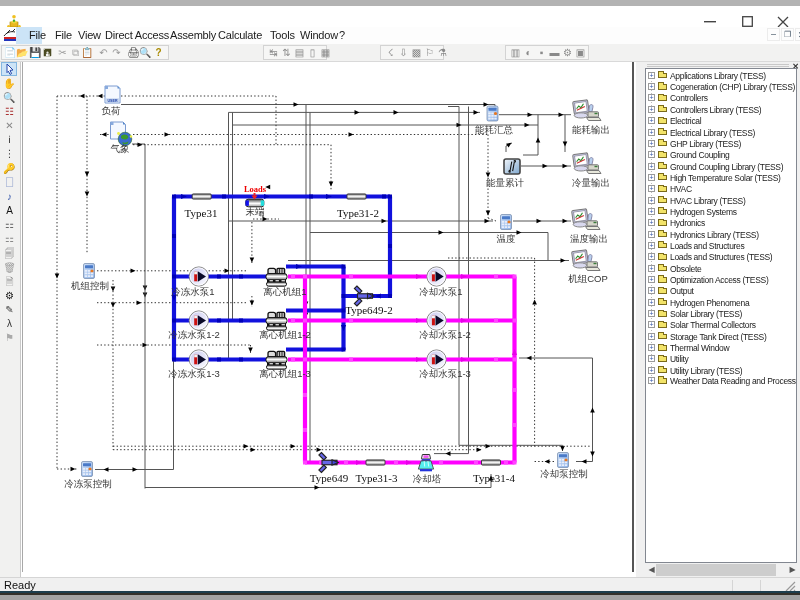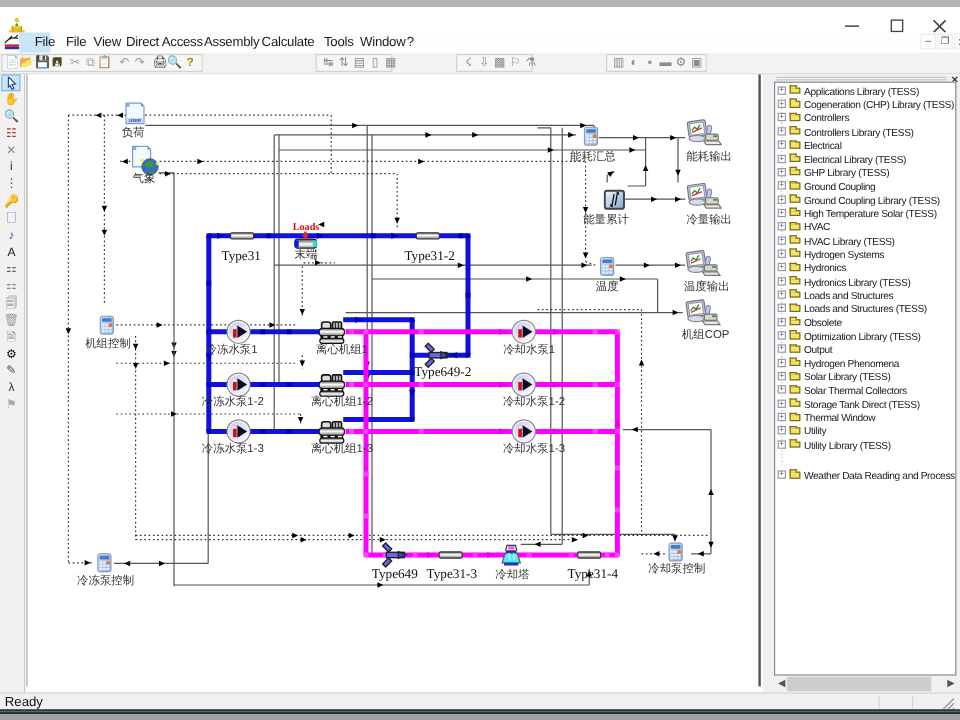--- a/index.html
+++ b/index.html
@@ -643,21 +643,21 @@
         <span class="tlabel">Loads and Structures (TESS)</span>
       </div>
 <div class="trow" style="top:193.6px">
 <span class="plus">+</span>
         <span class="folder"></span>
         <span class="tlabel">Obsolete</span>
       </div>
 <div class="trow" style="top:205.0px">
 <span class="plus">+</span>
         <span class="folder"></span>
-        <span class="tlabel">Optimization Library (TESS)</span>
+        <span class="tlabel">Optimization Access (TESS)</span>
       </div>
 <div class="trow" style="top:216.4px">
 <span class="plus">+</span>
         <span class="folder"></span>
         <span class="tlabel">Output</span>
       </div>
 <div class="trow" style="top:227.7px">
 <span class="plus">+</span>
         <span class="folder"></span>
         <span class="tlabel">Hydrogen Phenomena</span>
@@ -685,21 +685,21 @@
 <div class="trow" style="top:284.4px">
 <span class="plus">+</span>
         <span class="folder"></span>
         <span class="tlabel">Utility</span>
       </div>
 <div class="trow" style="top:295.8px">
 <span class="plus">+</span>
         <span class="folder"></span>
         <span class="tlabel">Utility Library (TESS)</span>
       </div>
-<div class="trow" style="top:321px">
+<div class="trow" style="top:306px">
 <span class="plus">+</span>
         <span class="folder"></span>
         <span class="tlabel">Weather Data Reading and Process</span>
       </div>
  </div>
  <div id="hscroll">
   <div class="sarr" style="left:0">◀</div>
   <div id="hthumb"></div>
   <div class="sarr" style="right:0">▶</div>
  </div>

